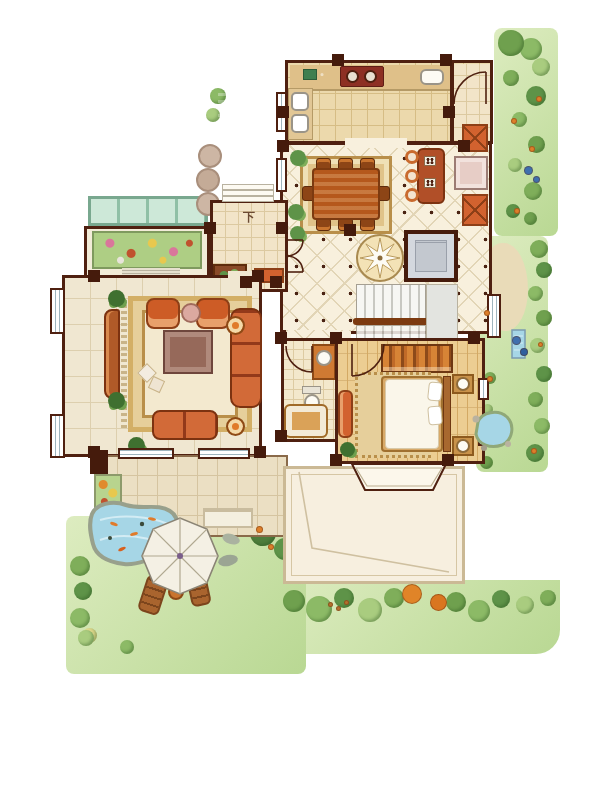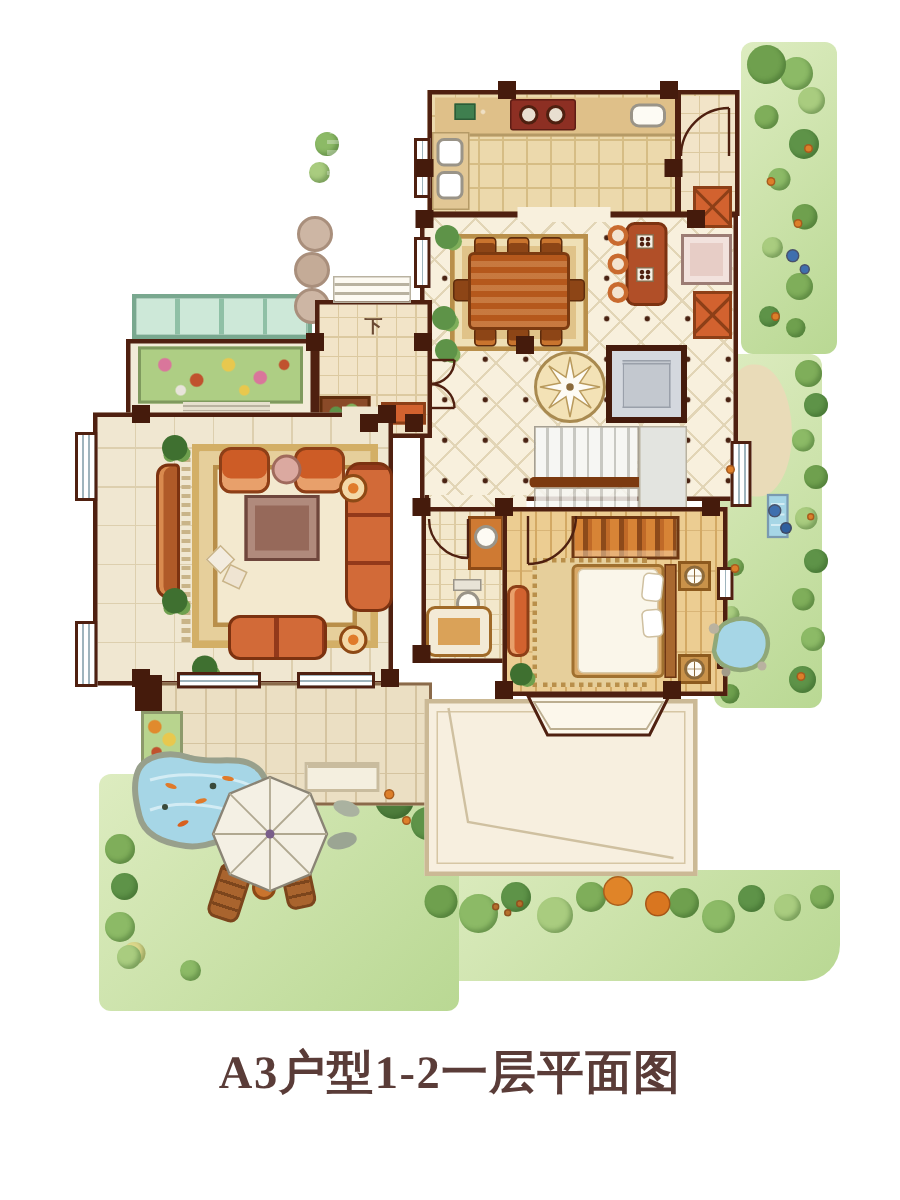--- a/index.html
+++ b/index.html
@@ -308,21 +308,20 @@
       <path d="M286,346 A26,26 0 0 0 312,372"></path>
         <line x1="312" y1="346" x2="312" y2="372"></line>
     </g>
 
     <polygon points="352,464 446,464 433,490 365,490" fill="#fcf7eb" stroke="#4f2010" stroke-width="2"></polygon>
     <polygon points="356,468 442,468 431,486 367,486" fill="none" stroke="#bcae90" stroke-width="1.2"></polygon>
 
     <polyline points="299,472 312,548 449,572" fill="none" stroke="#cfc0a0" stroke-width="1.6"></polyline>
   </svg>
 
-  <div class="title">A3户型1-2一层平面图</div>
 <div class="abs round" style="left: 511px; top: 118px; width: 6px; height: 6px; background: rgb(221, 127, 42); border: 1px solid rgba(90, 40, 10, 0.4);"></div>
     <div class="abs round" style="left: 529px; top: 146px; width: 6px; height: 6px; background: rgb(221, 127, 42); border: 1px solid rgba(90, 40, 10, 0.4);"></div>
     <div class="abs round" style="left: 514px; top: 208px; width: 6px; height: 6px; background: rgb(221, 127, 42); border: 1px solid rgba(90, 40, 10, 0.4);"></div>
     <div class="abs round" style="left: 536px; top: 96px; width: 6px; height: 6px; background: rgb(221, 127, 42); border: 1px solid rgba(90, 40, 10, 0.4);"></div>
     <div class="abs round" style="left: 524px; top: 166px; width: 9px; height: 9px; background: rgb(63, 111, 174); border: 1px solid rgba(90, 40, 10, 0.4);"></div>
     <div class="abs round" style="left: 533px; top: 176px; width: 7px; height: 7px; background: rgb(63, 111, 174); border: 1px solid rgba(90, 40, 10, 0.4);"></div>
     <div class="abs round" style="left: 512px; top: 336px; width: 9px; height: 9px; background: rgb(63, 111, 174); border: 1px solid rgba(90, 40, 10, 0.4);"></div>
     <div class="abs round" style="left: 520px; top: 348px; width: 8px; height: 8px; background: rgb(47, 95, 158); border: 1px solid rgba(90, 40, 10, 0.4);"></div>
     <div class="abs round" style="left: 484px; top: 310px; width: 6px; height: 6px; background: rgb(221, 127, 42); border: 1px solid rgba(90, 40, 10, 0.4);"></div>
     <div class="abs round" style="left: 487px; top: 376px; width: 6px; height: 6px; background: rgb(221, 127, 42); border: 1px solid rgba(90, 40, 10, 0.4);"></div>

